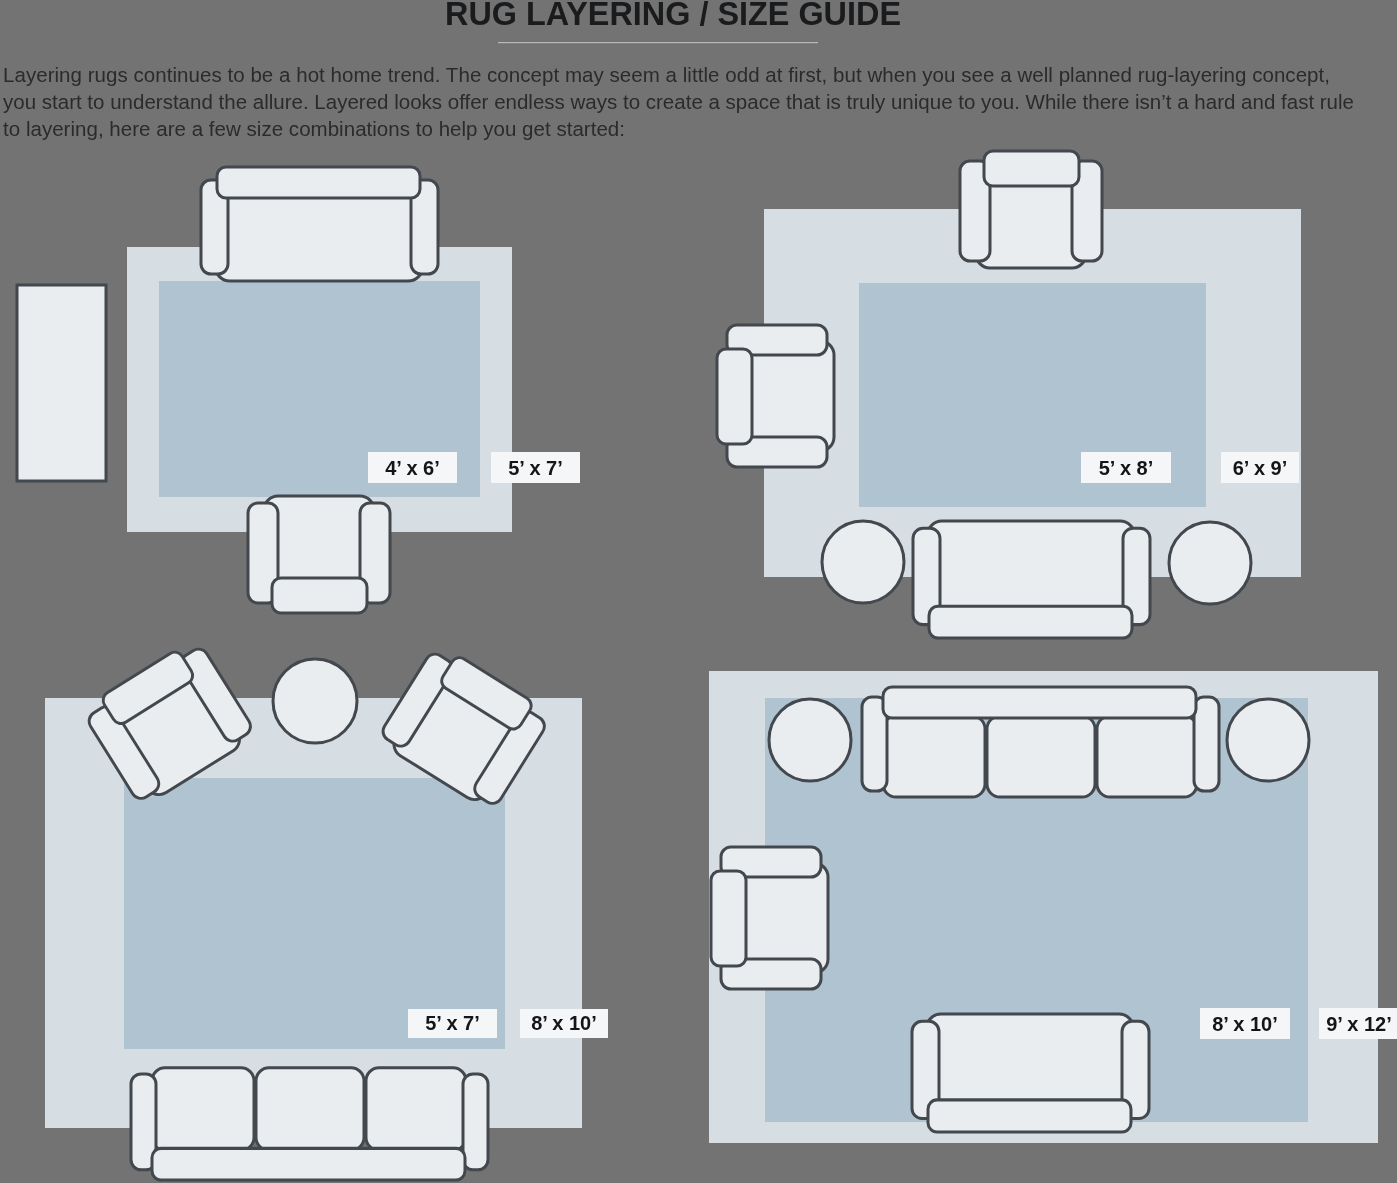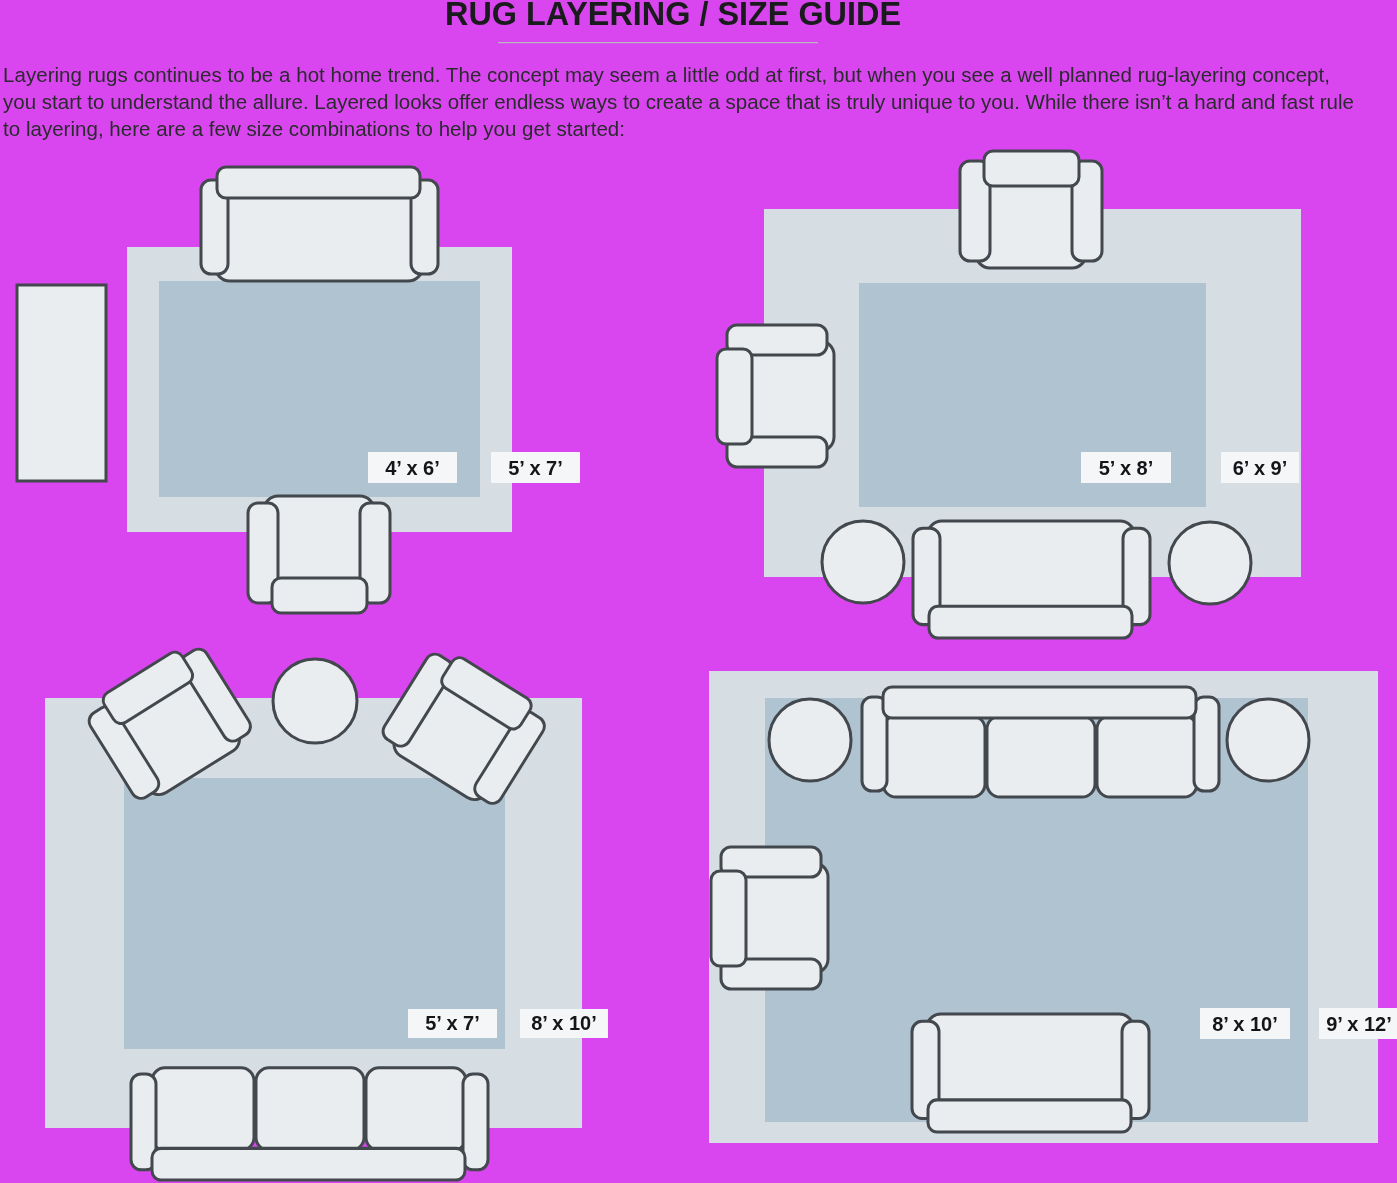--- a/index.html
+++ b/index.html
@@ -1,16 +1,16 @@
 <!DOCTYPE html>
 <html><head>
 <meta charset="utf-8">
 <style>
 html,body{margin:0;padding:0;background:#ffffff;}
-#page{position:relative;width:1397px;height:1183px;font-family:"Liberation Sans",sans-serif;overflow:hidden;background:#d946ef;}
+#page{position:relative;width:1397px;height:1183px;font-family:"Liberation Sans",sans-serif;overflow:hidden;background:#737373;}
 .f{fill:#eaedef;stroke:#42484d;stroke-width:3;}
 .lbl{font-family:"Liberation Sans",sans-serif;font-weight:bold;font-size:20px;fill:#141518;}
 .box{fill:#f4f6f7;}
 .para{font-family:"Liberation Sans",sans-serif;font-size:20.5px;fill:#2a2b2d;}
 </style>
 </head>
 <body>
 <div id="page">
 <svg width="1397" height="1183" viewBox="0 0 1397 1183">
 <defs>

